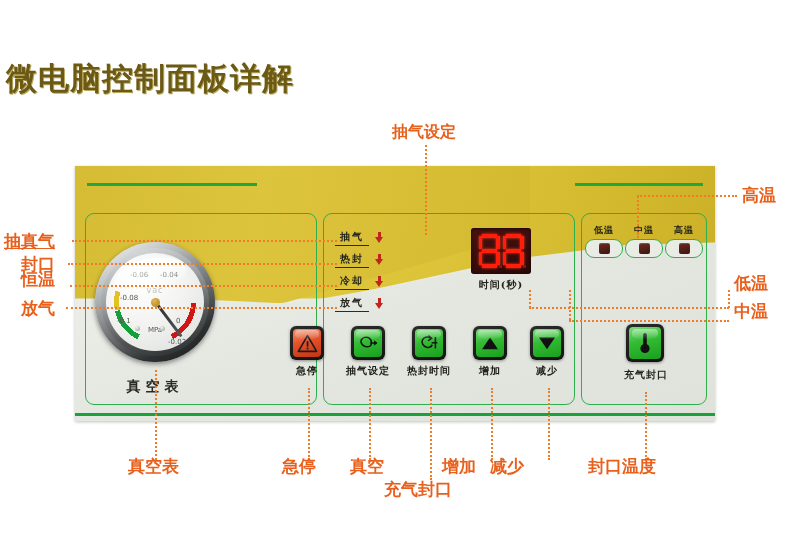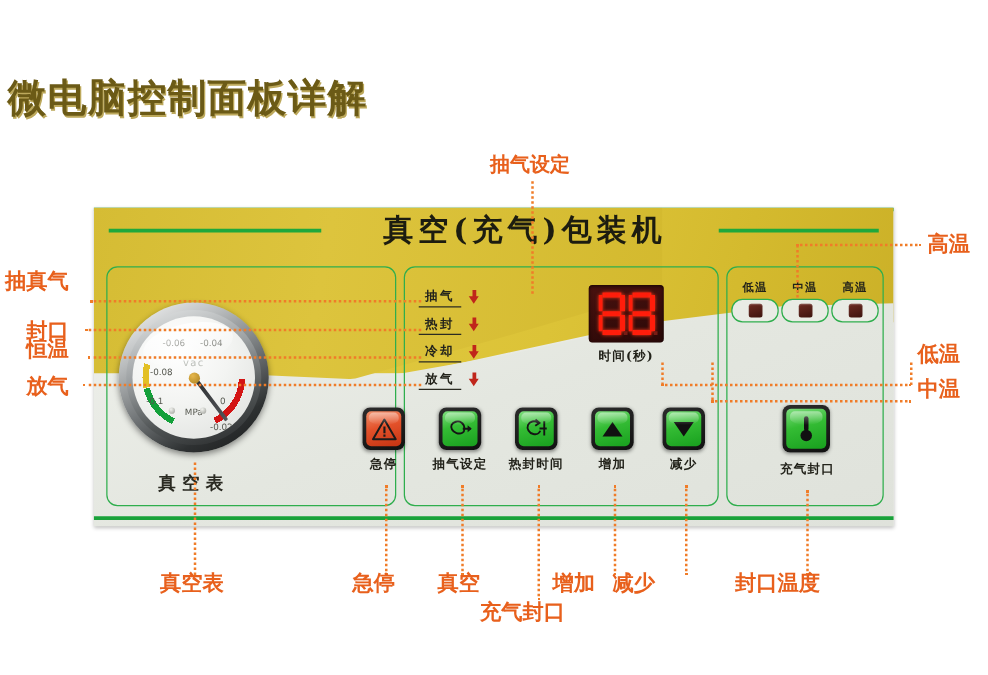--- a/index.html
+++ b/index.html
@@ -214,21 +214,20 @@
 
 <div class="page-title">微电脑控制面板详解</div>
 
 <div class="panel">
   <div class="panel-yellow"></div>
   <div class="panel-yellow2"></div>
   <div class="panel-white-curve"></div>
 
   <div class="grn-rule rule-a"></div>
   <div class="grn-rule rule-b"></div>
-  <div class="panel-heading">真空(充气)包装机</div>
   <div class="rule-c"></div>
   <div class="rule-bottom"></div>
 
   <div class="sec sec-left"></div>
 
   <div class="gauge-wrap">
     <div class="gauge-bezel"></div>
     <div class="gauge-bezel2"></div>
     <div class="gauge-face">
       <div class="arc arc-red"></div>
@@ -381,21 +380,21 @@
 </div>
 
 <div class="dot-v" style="left:425px;top:145px;height:90px;"></div>
 <div class="anno md" style="left:392px;top:122px;">抽气设定</div>
 
 <div class="dot-h" style="left:72px;top:240px;width:265px;"></div>
 <div class="dot-h" style="left:68px;top:263px;width:269px;"></div>
 <div class="dot-h" style="left:70px;top:285px;width:267px;"></div>
 <div class="dot-h" style="left:66px;top:307px;width:271px;"></div>
 
-<div class="anno lg" style="left:4px;top:213px;">抽真气</div>
+<div class="anno lg" style="left:4px;top:230px;text-decoration:underline;">抽真气</div>
 <div class="anno lg" style="left:21px;top:253px;">封口</div>
 <div class="anno lg" style="left:21px;top:268px;">恒温</div>
 <div class="anno lg" style="left:21px;top:297px;">放气</div>
 
 <div class="dot-v" style="left:637px;top:196px;height:42px;"></div>
 <div class="dot-h" style="left:637px;top:195px;width:100px;"></div>
 <div class="anno lg" style="left:742px;top:184px;">高温</div>
 
 <div class="dot-v" style="left:529px;top:290px;height:18px;"></div>
 <div class="dot-h" style="left:529px;top:307px;width:200px;"></div>

